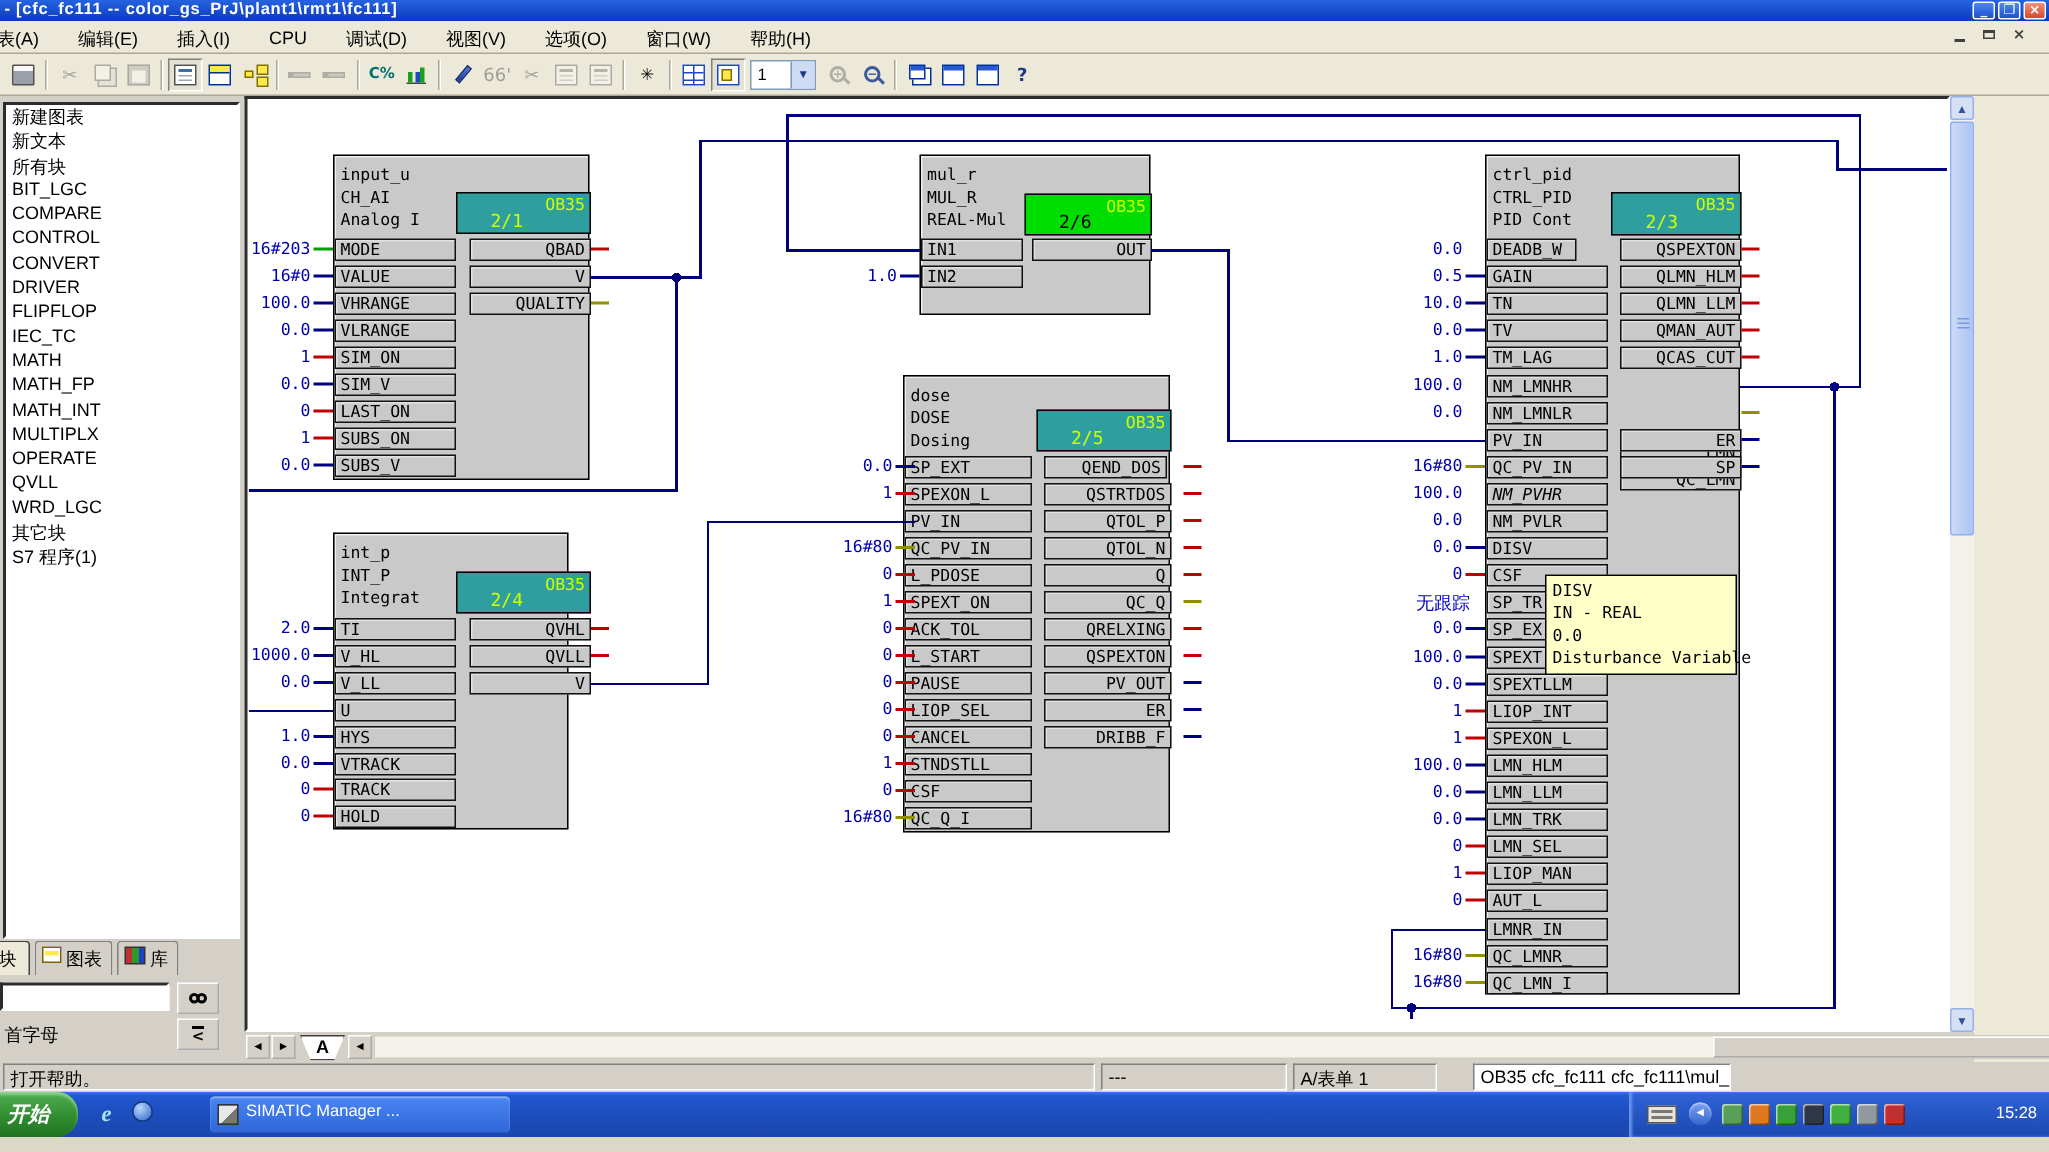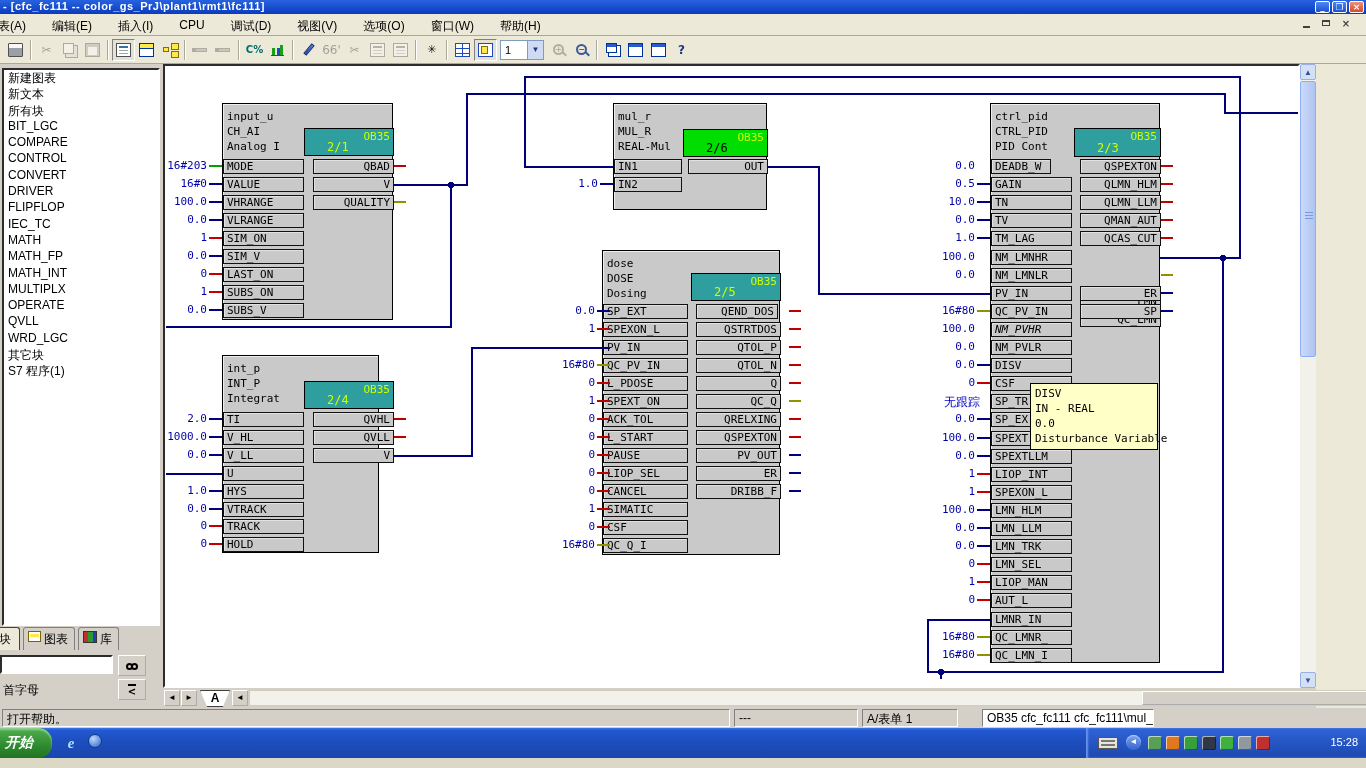--- a/index.html
+++ b/index.html
@@ -455,21 +455,21 @@
           <div class="fld" style="left: 0px; top: 71px; width: 85px;">SPEXON_L</div>
           <div class="fld" style="left: 0px; top: 89px; width: 85px;">PV_IN</div>
           <div class="fld" style="left: 0px; top: 107px; width: 85px;">QC_PV_IN</div>
           <div class="fld" style="left: 0px; top: 125px; width: 85px;">L_PDOSE</div>
           <div class="fld" style="left: 0px; top: 143px; width: 85px;">SPEXT_ON</div>
           <div class="fld" style="left: 0px; top: 161px; width: 85px;">ACK_TOL</div>
           <div class="fld" style="left: 0px; top: 179px; width: 85px;">L_START</div>
           <div class="fld" style="left: 0px; top: 197px; width: 85px;">PAUSE</div>
           <div class="fld" style="left: 0px; top: 215px; width: 85px;">LIOP_SEL</div>
           <div class="fld" style="left: 0px; top: 233px; width: 85px;">CANCEL</div>
-          <div class="fld" style="left: 0px; top: 251px; width: 85px;">SIMATIC</div>
+          <div class="fld" style="left: 0px; top: 251px; width: 85px;">STNDSTLL</div>
           <div class="fld" style="left: 0px; top: 269px; width: 85px;">CSF</div>
           <div class="fld" style="left: 0px; top: 287px; width: 85px;">QC_Q_I</div>
           <div class="fld out" style="left: 93px; top: 53px; width: 82px;">QEND_DOS</div>
           <div class="fld out" style="left: 93px; top: 71px; width: 85px;">QSTRTDOS</div>
           <div class="fld out" style="left: 93px; top: 89px; width: 85px;">QTOL_P</div>
           <div class="fld out" style="left: 93px; top: 107px; width: 85px;">QTOL_N</div>
           <div class="fld out" style="left: 93px; top: 125px; width: 85px;">Q</div>
           <div class="fld out" style="left: 93px; top: 143px; width: 85px;">QC_Q</div>
           <div class="fld out" style="left: 93px; top: 161px; width: 85px;">QRELXING</div>
           <div class="fld out" style="left: 93px; top: 179px; width: 85px;">QSPEXTON</div>
@@ -673,15 +673,16 @@
       <div id="tray-icons"></div>
       <div id="tray-clock">15:28</div>
     <div class="tray-ico" style="left: 62px; background: rgb(88, 160, 88); box-shadow: rgba(255, 255, 255, 0.6) 1px 1px 0px inset, rgba(0, 0, 0, 0.4) -1px -1px 0px inset;"></div>
         <div class="tray-ico" style="left: 80px; background: rgb(224, 120, 32); box-shadow: rgba(255, 255, 255, 0.6) 1px 1px 0px inset, rgba(0, 0, 0, 0.4) -1px -1px 0px inset;"></div>
         <div class="tray-ico" style="left: 98px; background: rgb(56, 160, 56); box-shadow: rgba(255, 255, 255, 0.6) 1px 1px 0px inset, rgba(0, 0, 0, 0.4) -1px -1px 0px inset;"></div>
         <div class="tray-ico" style="left: 116px; background: rgb(48, 56, 72); box-shadow: rgba(255, 255, 255, 0.6) 1px 1px 0px inset, rgba(0, 0, 0, 0.4) -1px -1px 0px inset;"></div>
         <div class="tray-ico" style="left: 134px; background: rgb(64, 176, 64); box-shadow: rgba(255, 255, 255, 0.6) 1px 1px 0px inset, rgba(0, 0, 0, 0.4) -1px -1px 0px inset;"></div>
         <div class="tray-ico" style="left: 152px; background: rgb(144, 152, 160); box-shadow: rgba(255, 255, 255, 0.6) 1px 1px 0px inset, rgba(0, 0, 0, 0.4) -1px -1px 0px inset;"></div>
         <div class="tray-ico" style="left: 170px; background: rgb(192, 48, 48); box-shadow: rgba(255, 255, 255, 0.6) 1px 1px 0px inset, rgba(0, 0, 0, 0.4) -1px -1px 0px inset;"></div>
       </div>
+  <div class="task-btn" style="left: 140px; width: 200px;"><span class="task-ico ico-simatic"></span><span>SIMATIC Manager ...</span></div>
     </div>
   <div id="bottom-strip" class="abs"></div>
 </div>
 
 </body></html>

